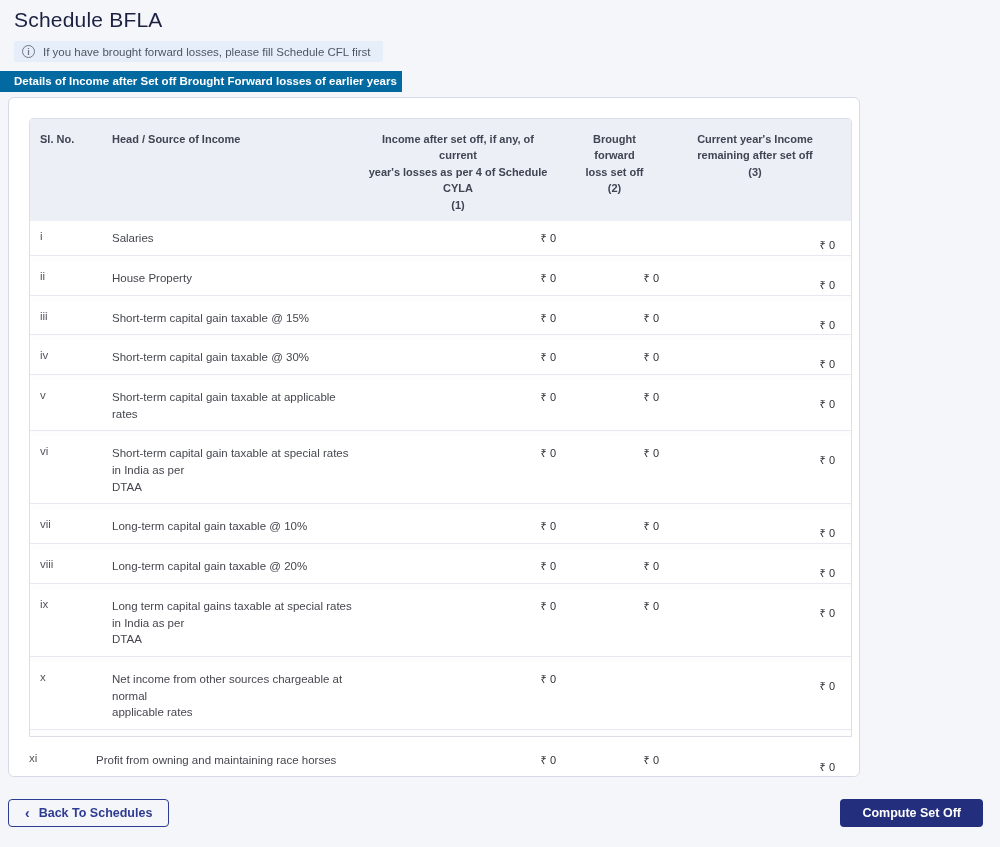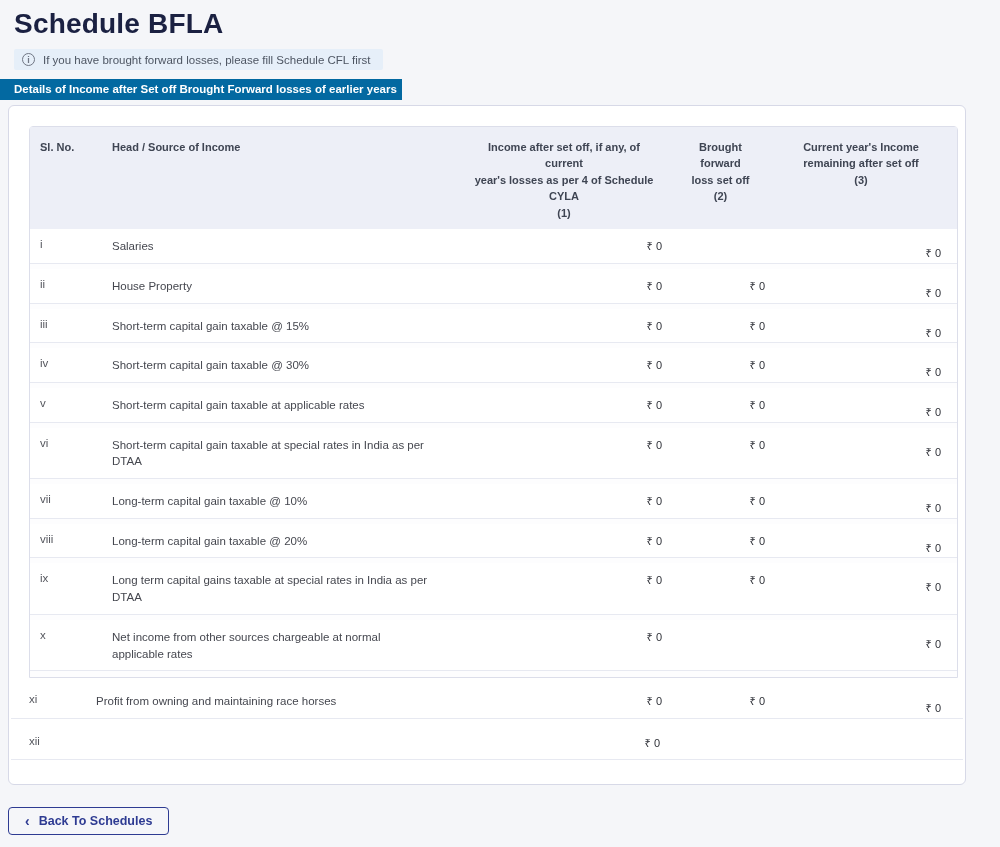--- a/index.html
+++ b/index.html
@@ -6,22 +6,22 @@
   html, body { width: 1000px; height: 847px; overflow: hidden; }
   body {
     font-family: "Liberation Sans", sans-serif;
     background: #f5f6f9;
     position: relative;
   }
   .page { width: 1000px; height: 847px; }
 
   .title {
     padding: 8px 0 0 14px;
-    font-size: 28px;
-    font-weight: bold;
+    font-size: 21px;
+    font-weight: normal;
     color: #1b2142;
     letter-spacing: .2px;
   }
 
   .banner {
     display: inline-flex;
     align-items: center;
     gap: 8px;
     margin: 9px 0 0 14px;
     background: #e6eff9;
@@ -48,21 +48,21 @@
     margin-top: 9px;
     background: #0369a1;
     color: #ffffff;
     font-size: 11.5px;
     font-weight: bold;
     padding: 3px 5px 3px 14px;
     line-height: 1.3;
   }
 
   .card {
-    width: 958px;
+    width: 852px;
     height: 680px;
     margin: 5px 0 0 8px;
     background: #ffffff;
     border: 1px solid #d7d9e7;
     border-radius: 6px;
     padding: 20px 7px 10px 20px;
     overflow: hidden;
   }
 
   .inner-table {
@@ -283,15 +283,16 @@
           <div class="c v v3"></div>
         </div>
       </div>
   </div>
 
   <div class="footer">
     <button class="back-btn">
       <span class="chev">‹</span>
       <span>Back To Schedules</span>
     </button>
+    <button class="compute-btn">Compute Set Off</button>
   </div>
 
 </div>
 
 </body></html>

